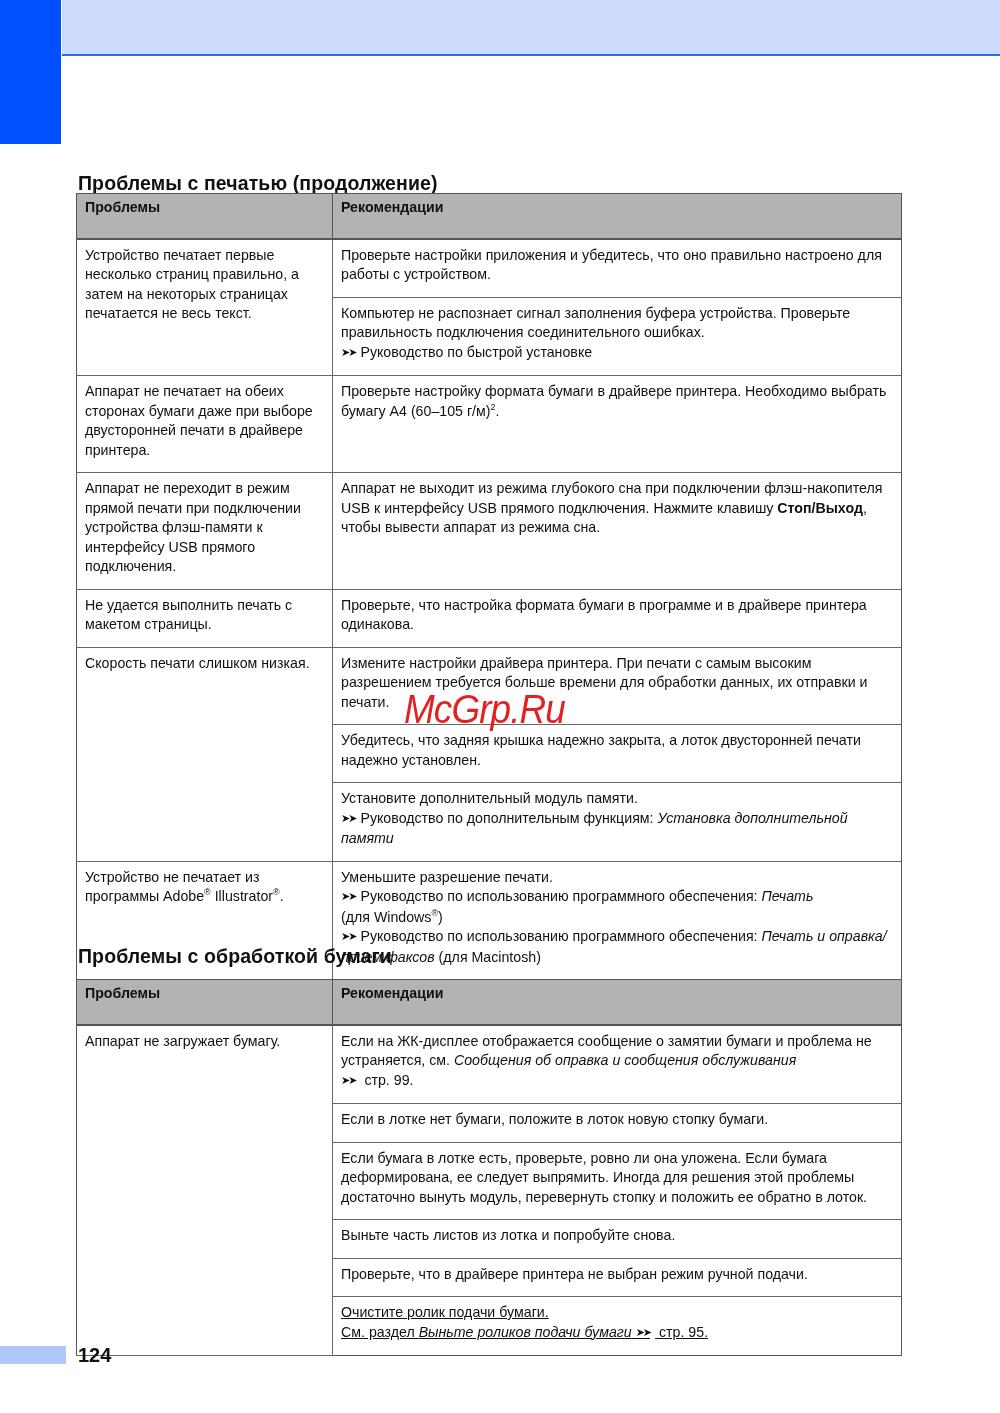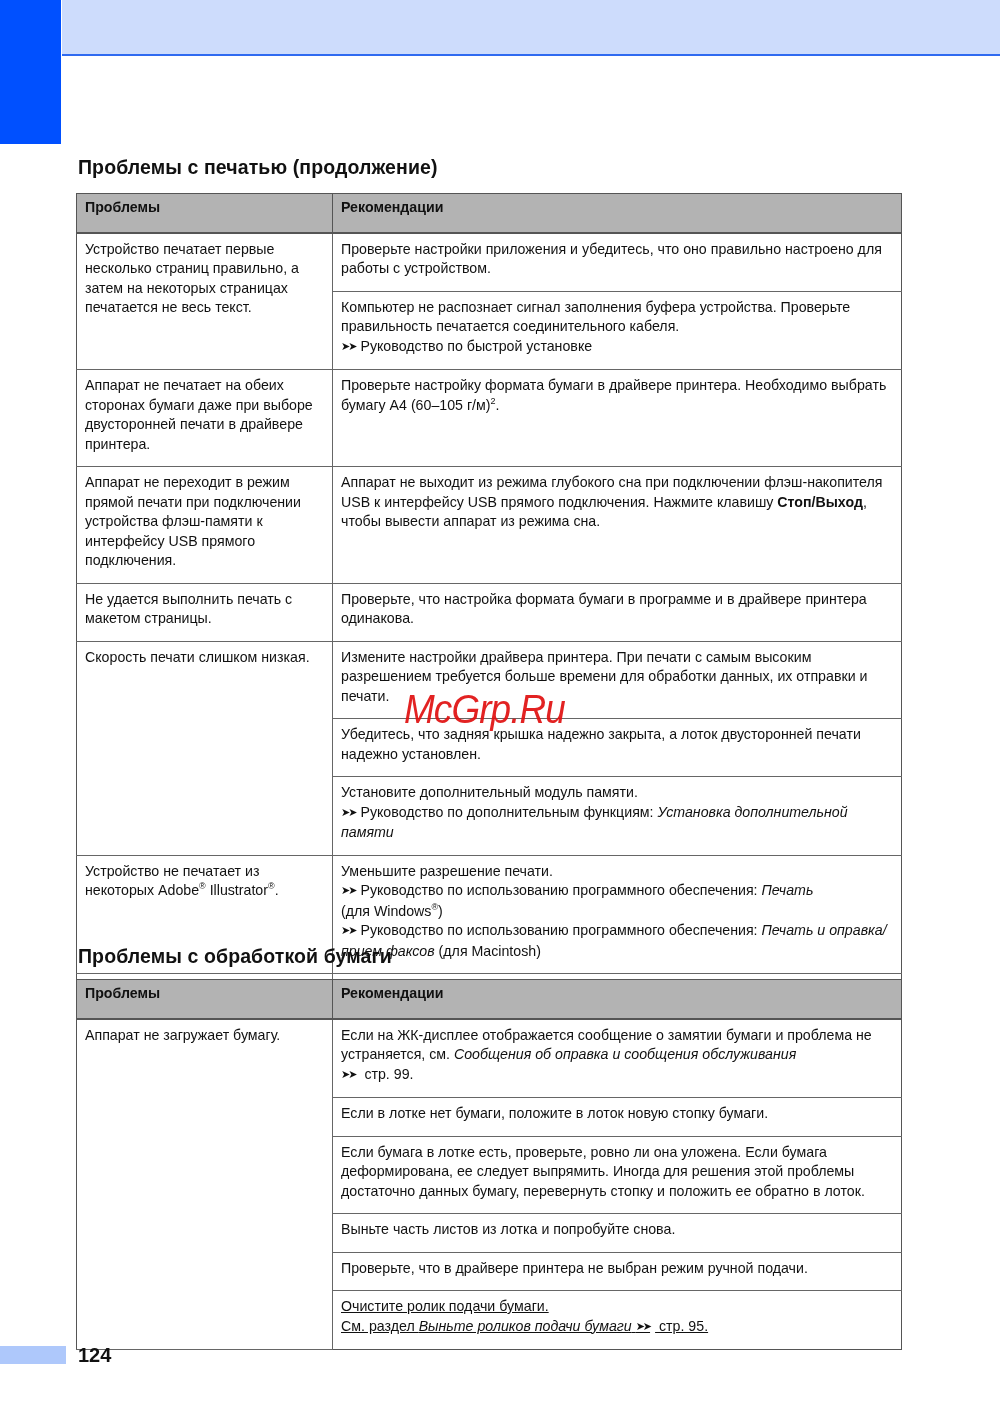--- a/index.html
+++ b/index.html
@@ -23,21 +23,21 @@
     }
     table.trouble {
       position: absolute; left: 76px; width: 825px;
       border-collapse: collapse; table-layout: fixed;
       font-size: 14.2px; line-height: 19.5px;
     }
     table.trouble col.c1 { width: 256px; }
     table.trouble col.c2 { width: 569px; }
     table.trouble th {
       background: #b3b3b3; text-align: left; font-weight: bold;
-      padding: 4px 8px 14px 8px; border: 1.5px solid #555;
+      padding: 4px 8px 20px 8px; border: 1.5px solid #555;
       border-bottom: 2px solid #555;
       height: 19px;
     }
     table.trouble td {
       vertical-align: top; border: 1px solid #666;
       padding: 6px 7px 12px 8px;
     }
     table.trouble td.problem { border-left: 1.5px solid #555; }
     table.trouble td.rec { border-right: 1.5px solid #555; }
     table.trouble tr:last-child td { border-bottom: 1.5px solid #555; text-decoration: underline; }
@@ -61,21 +61,21 @@
       transform: scaleX(0.9); transform-origin: left top;
       opacity: 0.92; pointer-events: none;
     }
   </style>
 </head>
 <body>
 
 <div class="header-band"></div>
 <div class="chapter-tab"></div>
 
-<h2 class="section-title" style="top:156px">Проблемы с печатью (продолжение)</h2>
+<h2 class="section-title" style="top:172px">Проблемы с печатью (продолжение)</h2>
 
 <table class="trouble" style="top:193px">
   <colgroup>
       <col class="c1">
       <col class="c2">
     </colgroup>
   <thead>
     <tr>
       <th>Проблемы</th>
       <th>Рекомендации</th>
@@ -84,21 +84,21 @@
   <tbody>
 
     <tr>
       <td class="problem" rowspan="2">Устройство печатает первые несколько страниц правильно, а затем на некоторых страницах печатается не весь текст.</td>
       <td class="rec">
         <p>Проверьте настройки приложения и убедитесь, что оно правильно настроено для работы с устройством.</p>
       </td>
     </tr>
     <tr>
       <td class="rec">
-        <p>Компьютер не распознает сигнал заполнения буфера устройства. Проверьте правильность печатается соединительного кабеля.</p>
+        <p>Компьютер не распознает сигнал заполнения буфера устройства. Проверьте правильность подключения соединительного ошибках.</p>
         <p><span class="arrow">➤➤</span><span>Руководство по быстрой установке</span></p>
       </td>
     </tr>
 
     <tr>
       <td class="problem">Аппарат не печатает на обеих сторонах бумаги даже при выборе двусторонней печати в драйвере принтера.</td>
       <td class="rec">
         <p><span>Проверьте настройку формата бумаги в драйвере принтера. Необходимо выбрать бумагу A4 (60–105 г/м)</span><sup>2</sup><span>.</span></p>
       </td>
     </tr>
@@ -129,21 +129,21 @@
       </td>
     </tr>
     <tr>
       <td class="rec">
         <p>Установите дополнительный модуль памяти.</p>
         <p><span class="arrow">➤➤</span><span>Руководство по дополнительным функциям: </span><em>Установка дополнительной памяти</em></p>
       </td>
     </tr>
 
     <tr>
-      <td class="problem"><span>Устройство не печатает из некоторых Adobe</span><sup>®</sup><span> Illustrator</span><sup>®</sup><span>.</span></td>
+      <td class="problem"><span>Устройство не печатает из программы Adobe</span><sup>®</sup><span> Illustrator</span><sup>®</sup><span>.</span></td>
       <td class="rec">
         <p>Уменьшите разрешение печати.</p>
         <p><span class="arrow">➤➤</span><span>Руководство по использованию программного обеспечения: </span><em>Печать</em><br><span> (для Windows</span><sup>®</sup><span>)</span></p>
         <p><span class="arrow">➤➤</span><span>Руководство по использованию программного обеспечения: </span><em>Печать и оправка/прием факсов</em><span> (для Macintosh)</span></p>
       </td>
     </tr>
 
     <tr>
       <td class="problem">Низкое качество печати</td>
       <td class="rec">
@@ -173,21 +173,21 @@
         <p><span>Если на ЖК-дисплее отображается сообщение о замятии бумаги и проблема не устраняется, см. </span><em>Сообщения об оправка и сообщения обслуживания</em><br><span class="arrow">➤➤</span><span> стр. 99.</span></p>
       </td>
     </tr>
     <tr>
       <td class="rec">
         <p>Если в лотке нет бумаги, положите в лоток новую стопку бумаги.</p>
       </td>
     </tr>
     <tr>
       <td class="rec">
-        <p>Если бумага в лотке есть, проверьте, ровно ли она уложена. Если бумага деформирована, ее следует выпрямить. Иногда для решения этой проблемы достаточно данных бумагу, перевернуть стопку и положить ее обратно в лоток.</p>
+        <p>Если бумага в лотке есть, проверьте, ровно ли она уложена. Если бумага деформирована, ее следует выпрямить. Иногда для решения этой проблемы достаточно вынуть модуль, перевернуть стопку и положить ее обратно в лоток.</p>
       </td>
     </tr>
     <tr>
       <td class="rec">
         <p>Выньте часть листов из лотка и попробуйте снова.</p>
       </td>
     </tr>
     <tr>
       <td class="rec">
         <p>Проверьте, что в драйвере принтера не выбран режим ручной подачи.</p>

